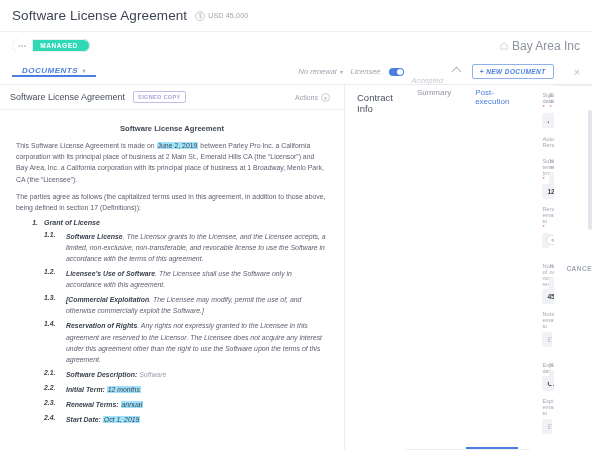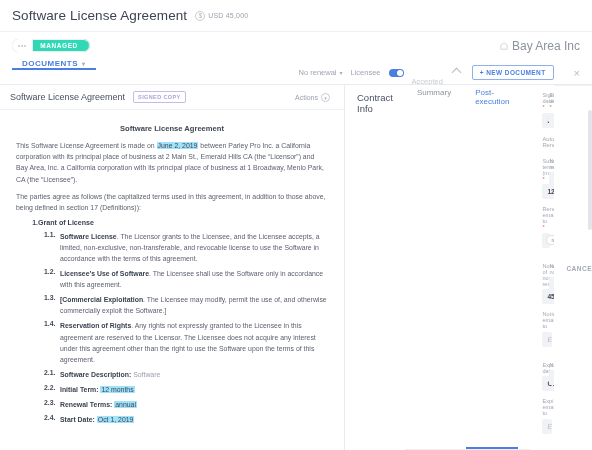--- a/index.html
+++ b/index.html
@@ -54,23 +54,24 @@
   .pill .txt {
     color:#fff; font-size:6.5px; letter-spacing:.6px;
     padding: 0 12px 0 8px; font-weight:700;
   }
   .company { display:flex; align-items:center; gap:4px; }
   .company .txt { font-size:12px; color:#8d939f; }
 
   
   .toolbar {
     height: 26px; flex: 0 0 26px;
-    display:flex; align-items:flex-start;
+    display:flex; align-items:center;
     border-bottom: 1px solid #e9ebef;
     background:#fff;
+    font-style:italic;
   }
   .tabs { display:flex; align-items:stretch; padding-left: 12px; }
   .tab {
     display:flex; align-items:center; gap:4px;
     font-size: 8px; letter-spacing:.5px; font-weight:700;
     padding: 0 10px; color:#8e949f;
     border-bottom: 2px solid transparent;
   }
   .tab.active { color:#4a7fe0; border-bottom-color:#4a7fe0; }
   .caret { font-size:6px; color:#a8adb8; }
@@ -117,21 +118,21 @@
     font-size:5px; color:#aab0ba; text-align:center; line-height:8px;
   }
 
   .docpage { flex:1; overflow:hidden; padding: 14px 16px 0 16px; }
   .contract-h {
     text-align:center; font-size:7.6px; font-weight:700; color:#3f4654;
     margin: 0 0 7px 0;
   }
   .p { font-size:6.9px; line-height:1.62; color:#5c6170; margin:0 0 6px 0; text-align:left; }
   .hl { background:#9fe2fb; color:#3f4654; padding: 0 1px; }
-  .clause { display:flex; margin-bottom: 4px; }
+  .clause { display:flex; gap:6px; margin-bottom: 4px; font-style: italic; }
   .clause .num { flex: 0 0 auto; font-size:6.9px; color:#3f4654; font-weight:700; }
   .clause.l1 .num { width: 22px; text-align:right; }
   .clause.l2 { margin-left: 28px; }
   .clause.l2 .num { width: 16px; }
   .clause .body-txt { font-size:6.9px; line-height:1.6; color:#5c6170; }
   .clause .body-txt b { color:#3a4150; }
   .h1t { font-size:7.1px; font-weight:700; color:#3a4150; }
   .kt .body-txt { color:#3a4150; font-weight:700; }
   .kt .val { font-weight:400; color:#9a9fa9; }
   .kt .valdark { font-weight:400; color:#3f4654; }

